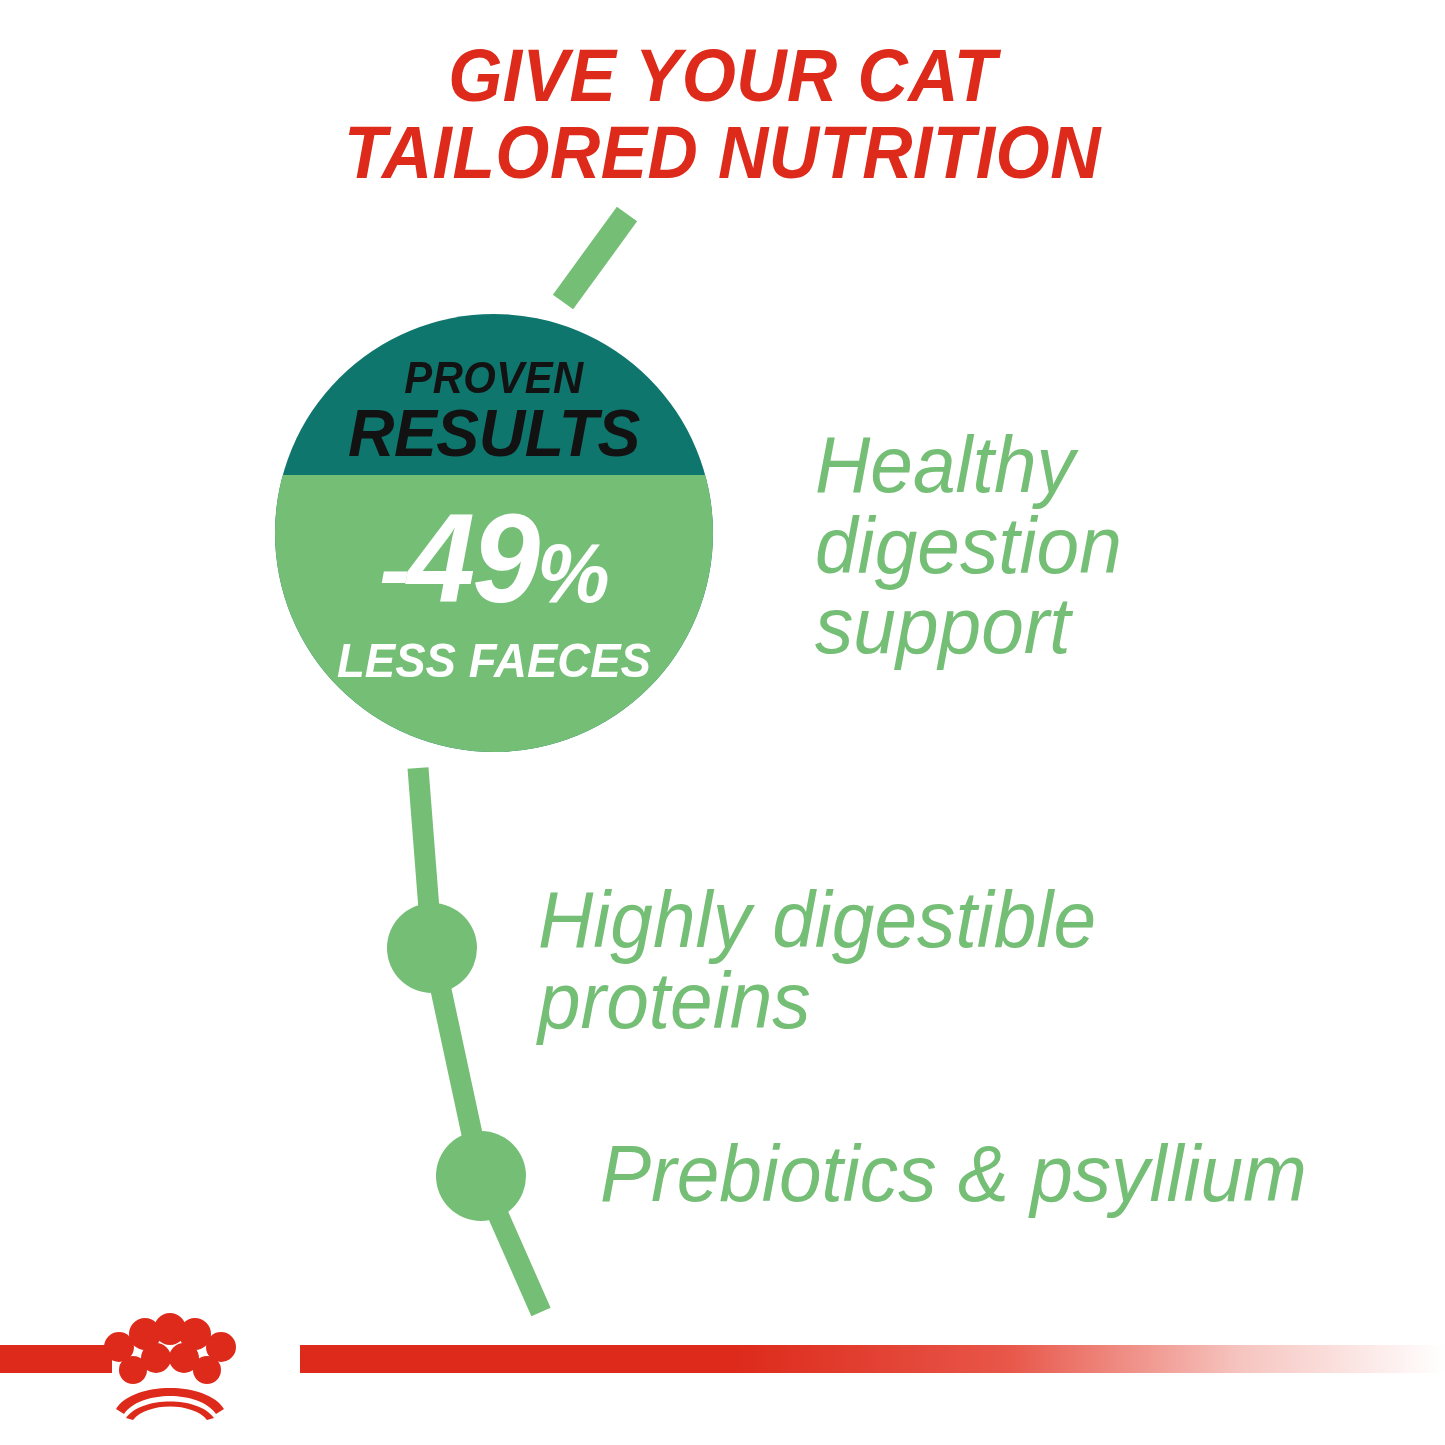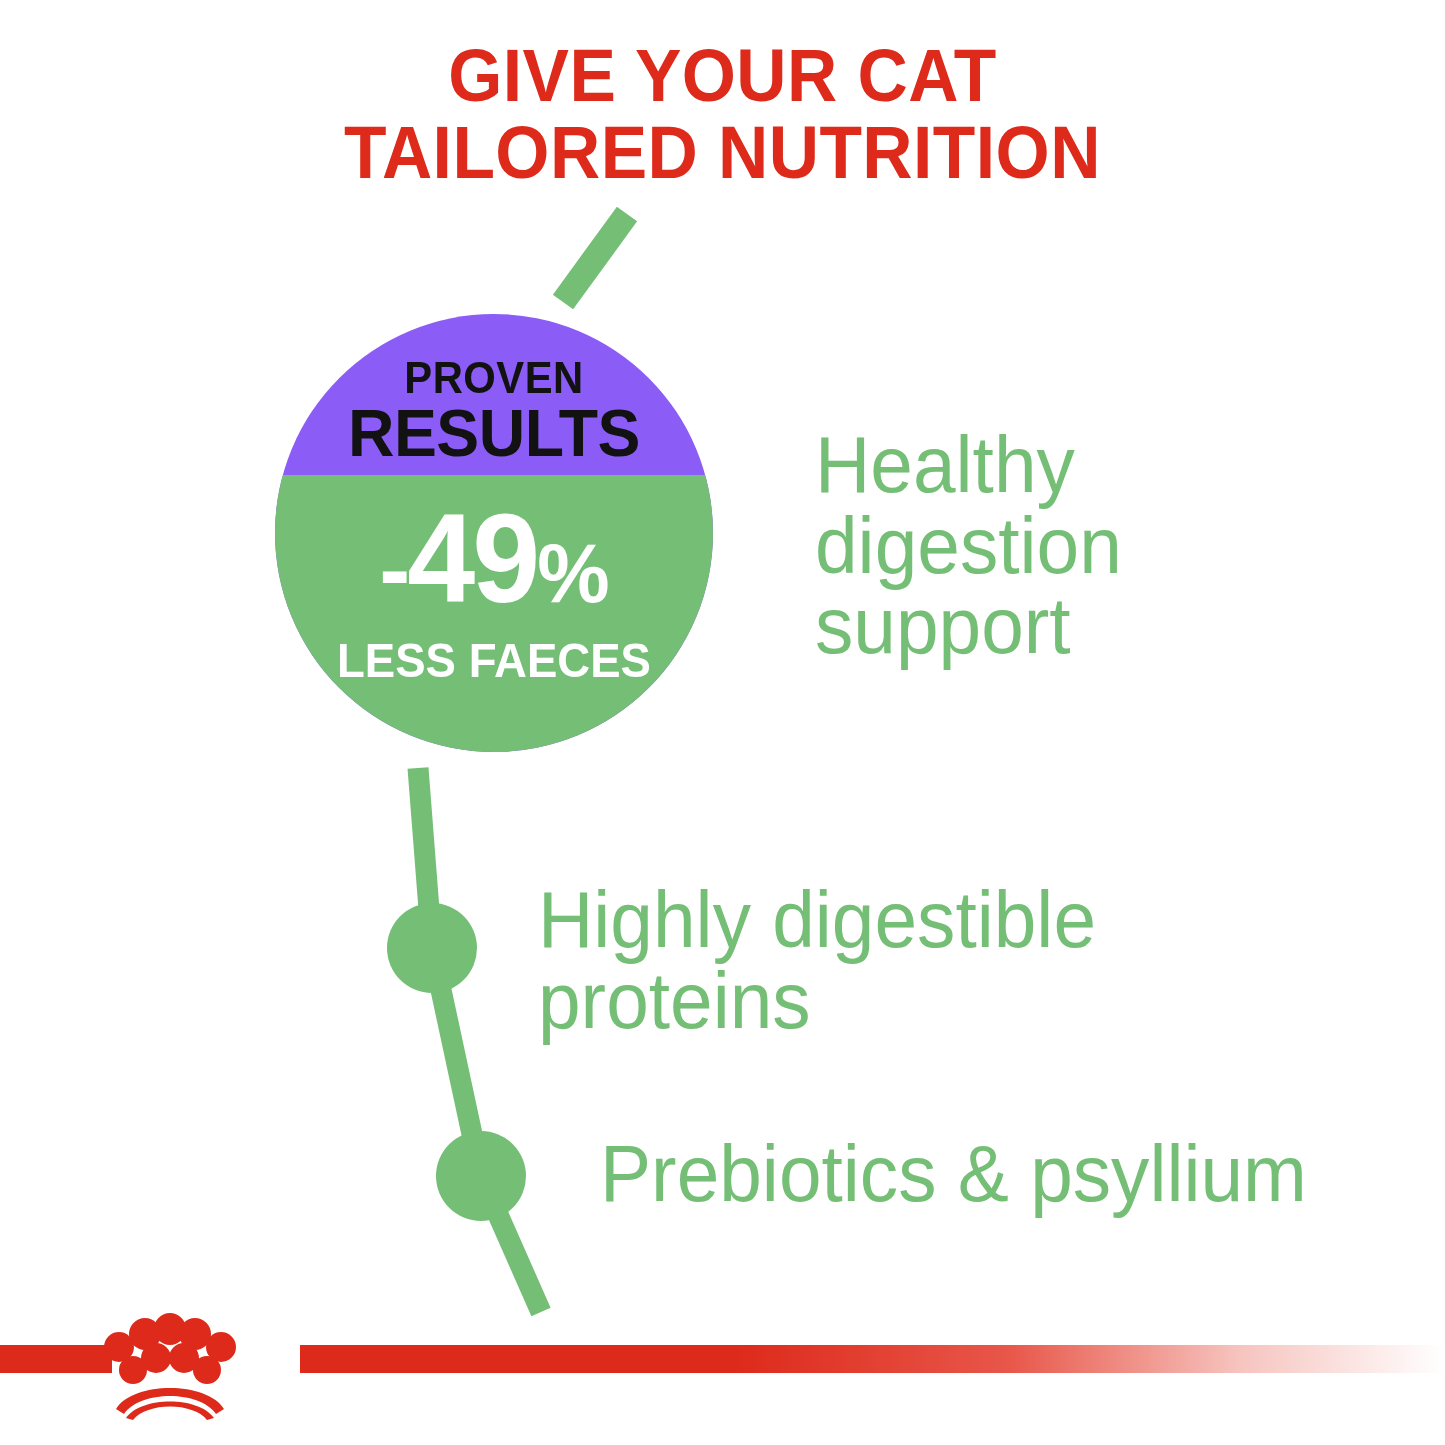--- a/index.html
+++ b/index.html
@@ -7,20 +7,21 @@
     padding: 0;
     background: #ffffff;
   }
   .canvas {
     position: relative;
     width: 1445px;
     height: 1445px;
     background: #ffffff;
     overflow: hidden;
     font-family: "Liberation Sans", sans-serif;
+    font-style: italic;
   }
 
   
   .headline {
     position: absolute;
     left: 0;
     top: 38px;
     width: 1445px;
     text-align: center;
     color: #dd2a1b;
@@ -47,21 +48,21 @@
 
   
   .badge {
     position: absolute;
     left: 275px;
     top: 314px;
     width: 438px;
     height: 438px;
     border-radius: 50%;
     overflow: hidden;
-    background: #8b5cf6;
+    background: #0f766e;
   }
   .badge-bottom {
     position: absolute;
     left: 0;
     top: 161px;
     width: 438px;
     height: 277px;
     background: #74be76;
   }
   .badge-inner {

